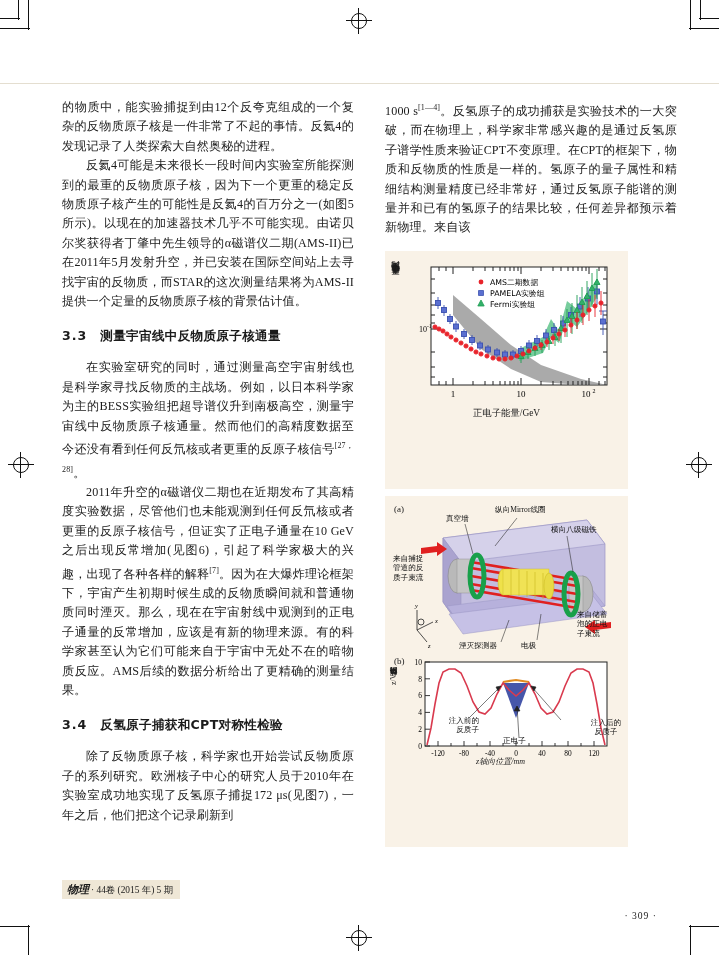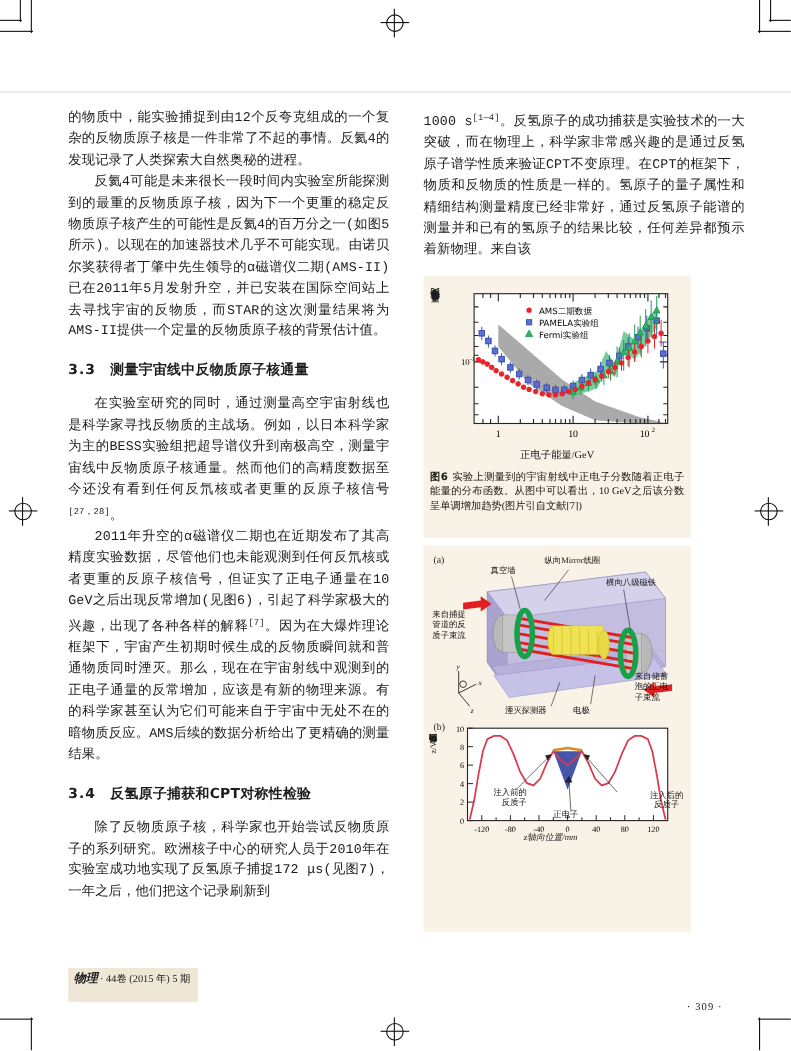--- a/index.html
+++ b/index.html
@@ -32,21 +32,20 @@
   .col-left{left:62px;}
   .col-right{left:385px;}
 
   p.body{
     margin:0 0 0 0;
     font-size:12.1px;
     line-height:19.4px;
     text-align:justify;
     text-justify:inter-character;
     letter-spacing:.15px;
-    font-family:Liberation Mono, monospace;
   }
   p.body.indent{text-indent:24px;}
 
   h3.sec{
     font-family:"DejaVu Sans","Liberation Sans",sans-serif;
     font-size:12.6px;
     font-weight:bold;
     margin:17px 0 13px 0;
     letter-spacing:.3px;
   }
@@ -103,21 +102,21 @@
     line-height:9.4px;
     letter-spacing:0px;
     color:#111;
   }
 
   
   .footer{position:absolute;left:62px;top:880px;width:595px;height:16px;}
   .fmark{
     position:absolute;left:0;top:0;
     background:#efe7d6;
-    padding:2px 7px 14px 5px;
+    padding:2px 7px 2px 5px;
     font-size:9.4px;
     white-space:nowrap;
   }
   .fmark .logo{
     font-family:"DejaVu Serif",serif;
     font-weight:bold;font-style:italic;
     font-size:11px;margin-right:2px;
   }
   .pnum{position:absolute;right:0;top:2px;font-size:9.6px;letter-spacing:1px;margin-top:28px;}
 </style>
@@ -425,23 +424,20 @@
           <rect x="87.6" y="33.6" width="4.8" height="4.8" fill="#5a6fd0" stroke="#3a50b0" stroke-width="0.8"></rect>
           <text x="99" y="39" font-family="DejaVu Sans, Liberation Sans, sans-serif" font-size="7.8">PAMELA实验组</text>
           <polygon points="90,43 93.2,49 86.8,49" fill="#33b06a" stroke="#1f9e53" stroke-width="0.8"></polygon>
           <text x="99" y="50" font-family="DejaVu Sans, Liberation Sans, sans-serif" font-size="7.8">Fermi实验组</text>
         </g>
       </svg>
 
       <div class="xlab" style="bottom:2px;">正电子能量/GeV</div>
     </div>
 
-    <div class="figcap">
-      <b>图6</b><span>实验上测量到的宇宙射线中正电子分数随着正电子能量的分布函数。从图中可以看出，10 GeV之后该分数呈单调增加趋势(图片引自文献[7])</span>
-    </div>
   </div>
 
   <div class="figbox" id="fig7-box">
 
     <div class="fig7a">
       <svg width="231" height="152" viewBox="0 0 231 152">
 
         <polygon points="52,36 196,18 214,42 214,104 70,126 52,100" fill="#c3bee0" stroke="#9b96c4" stroke-width="0.7"></polygon>
         <polygon points="52,36 196,18 214,42 70,60" fill="#d5d1ea" stroke="#9b96c4" stroke-width="0.6"></polygon>
         <polygon points="52,36 70,60 70,126 52,100" fill="#aaa3cf" stroke="#9b96c4" stroke-width="0.6"></polygon>

